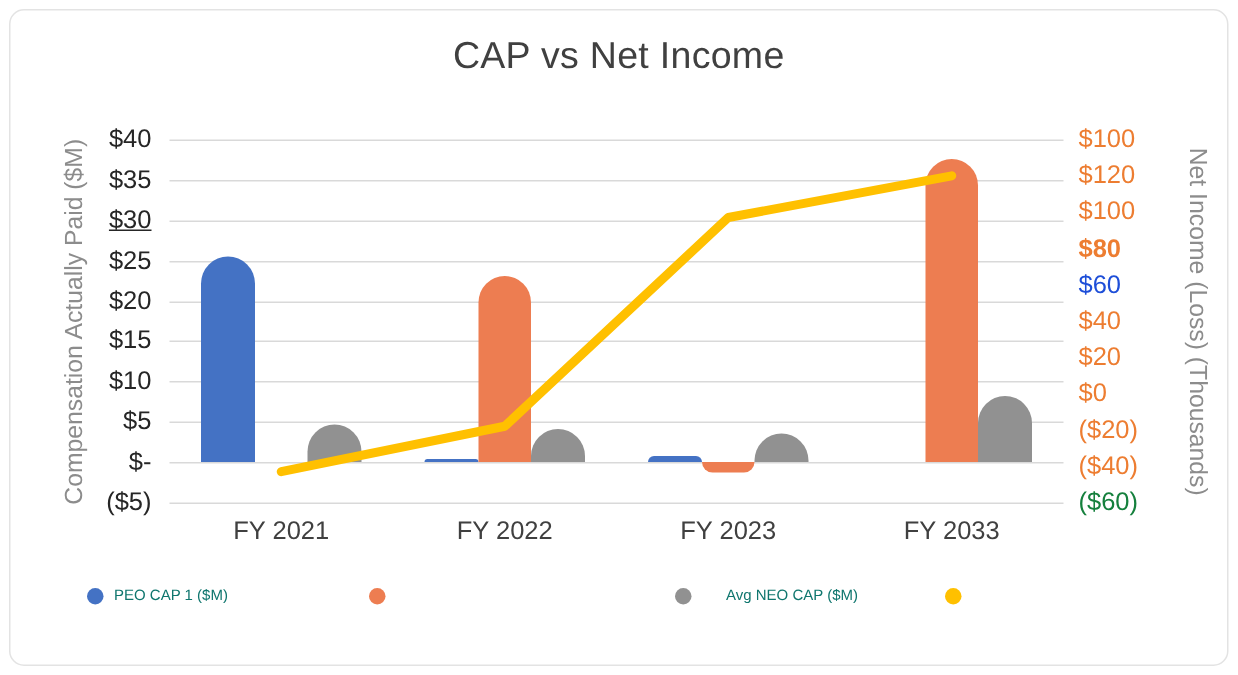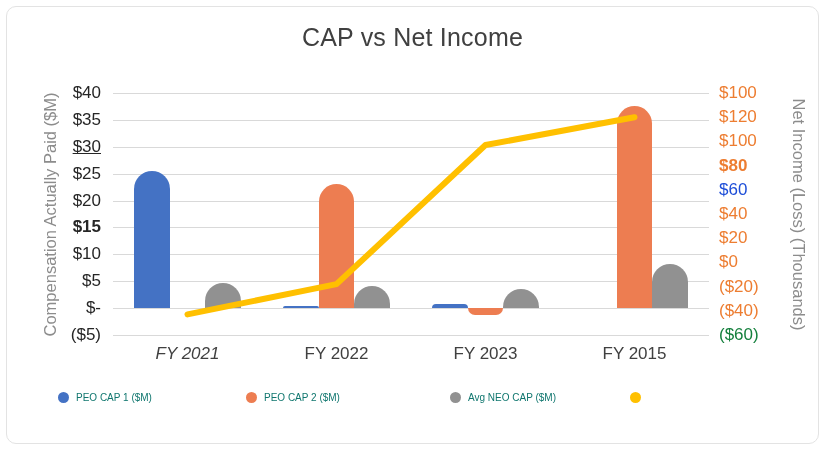--- a/index.html
+++ b/index.html
@@ -201,56 +201,55 @@
   <svg id="line-svg" viewBox="0 0 596 242" width="596" height="242">
       <polyline points="74.5,221.43 223.5,191.18 372.5,52.03 521.5,24.2" fill="none" stroke="#FFC000" stroke-width="6" stroke-linecap="round" stroke-linejoin="round"></polyline>
     </svg>
 
   <div id="ticks-left">
       <div class="tick tick-left" style="top: 84px;">$40</div>
       <div class="tick tick-left" style="top: 110.889px;">$35</div>
       <div class="tick tick-left" style="top: 137.778px; text-decoration: underline;">$30</div>
       <div class="tick tick-left" style="top: 164.667px;">$25</div>
       <div class="tick tick-left" style="top: 191.556px;">$20</div>
-      <div class="tick tick-left" style="top: 218.444px; font-weight: bold;">$15</div>
+      <div class="tick tick-left" style="top: 218.444px;">$15</div>
       <div class="tick tick-left" style="top: 245.333px;">$10</div>
       <div class="tick tick-left" style="top: 272.222px;">$5</div>
       <div class="tick tick-left" style="top: 299.111px;">$-</div>
       <div class="tick tick-left" style="top: 326px;">($5)</div>
     </div>
   <div id="ticks-right">
       <div class="tick tick-right" style="top: 84px; color: rgb(237, 125, 49);">$100</div>
       <div class="tick tick-right" style="top: 108.2px; color: rgb(237, 125, 49);">$120</div>
       <div class="tick tick-right" style="top: 132.4px; color: rgb(237, 125, 49);">$100</div>
       <div class="tick tick-right" style="top: 156.6px; color: rgb(237, 125, 49); font-weight: bold;">$80</div>
       <div class="tick tick-right" style="top: 180.8px; color: #1d4ed8;">$60</div>
       <div class="tick tick-right" style="top: 205px; color: rgb(237, 125, 49);">$40</div>
       <div class="tick tick-right" style="top: 229.2px; color: rgb(237, 125, 49);">$20</div>
       <div class="tick tick-right" style="top: 253.4px; color: rgb(237, 125, 49);">$0</div>
       <div class="tick tick-right" style="top: 277.6px; color: rgb(237, 125, 49);">($20)</div>
       <div class="tick tick-right" style="top: 301.8px; color: rgb(237, 125, 49);">($40)</div>
       <div class="tick tick-right" style="top: 326px; color: #15803d;">($60)</div>
     </div>
   <div id="cat-labels">
-      <div class="cat-label" style="left: 113px; width: 149px; font-style: italic;">FY 2021</div>
+      <div class="cat-label" style="left: 113px; width: 149px;">FY 2021</div>
       <div class="cat-label" style="left: 262px; width: 149px;">FY 2022</div>
       <div class="cat-label" style="left: 411px; width: 149px;">FY 2023</div>
-      <div class="cat-label" style="left: 560px; width: 149px;">FY 2015</div>
+      <div class="cat-label" style="left: 560px; width: 149px;">FY 2033</div>
     </div>
 
   <div id="legend">
       <div class="legend-item" style="position: absolute; left: 28px;">
         <span class="legend-dot" style="background: rgb(68, 114, 196);"></span>
         <span class="legend-text">PEO CAP 1 ($M)</span>
       </div>
       <div class="legend-item" style="position: absolute; left: 216px;">
         <span class="legend-dot" style="background: rgb(237, 125, 81);"></span>
-        <span class="legend-text">PEO CAP 2 ($M)</span>
-      </div>
-      <div class="legend-item" style="position: absolute; left: 420px;">
+      </div>
+      <div class="legend-item" style="position: absolute; left: 420px; gap: 16px;">
         <span class="legend-dot" style="background: rgb(145, 145, 145);"></span>
         <span class="legend-text">Avg NEO CAP ($M)</span>
       </div>
       <div class="legend-item" style="position: absolute; left: 600px;">
         <span class="legend-dot" style="background: rgb(255, 192, 0);"></span>
       </div>
     </div>
 </div>
 
 </body></html>

